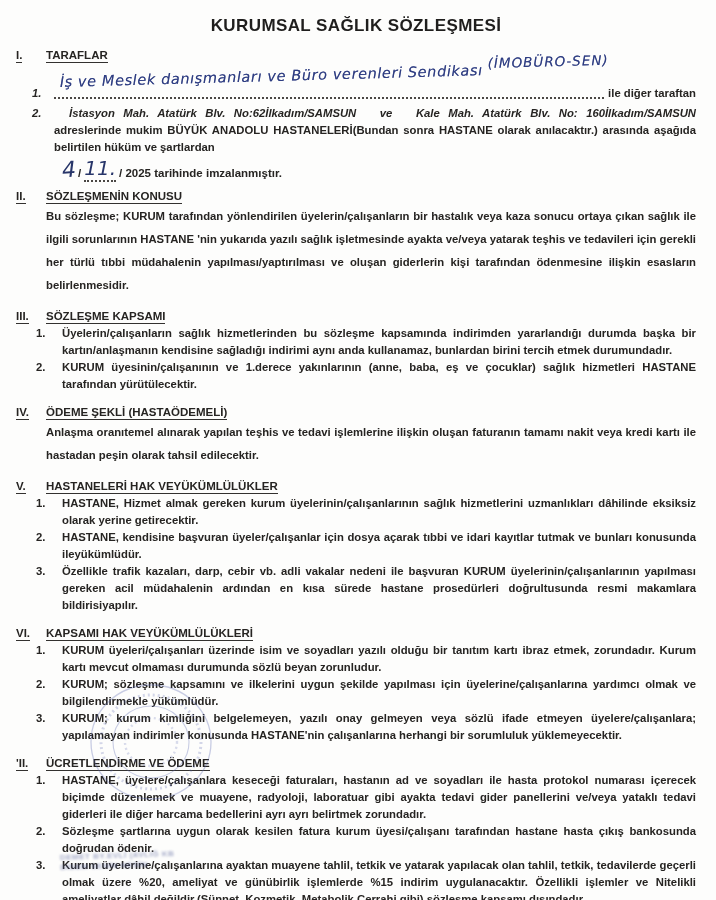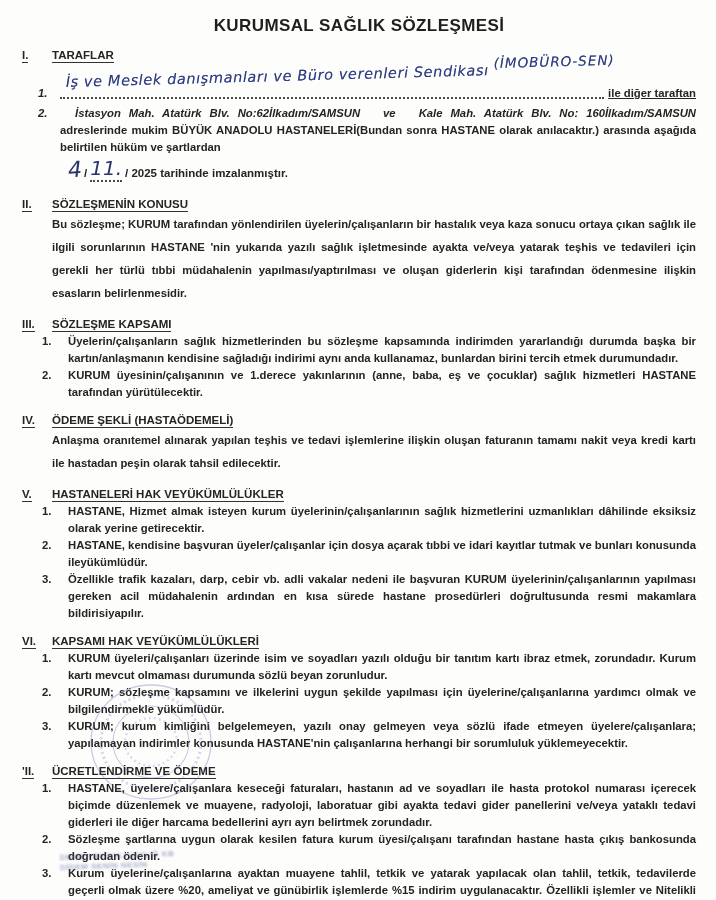--- a/index.html
+++ b/index.html
@@ -1,20 +1,20 @@
 <!DOCTYPE html>
 <html><head>
 <meta charset="utf-8">
 <style>
   * { margin:0; padding:0; box-sizing:border-box; }
   body { background:#e8e8e8; font-family:"Liberation Sans", sans-serif; }
   .page {
     position:relative; width:716px; height:900px; margin:0 auto;
     background:#fdfdfc; overflow:hidden;
-    padding:16px 20px 0 22px;
+    padding:16px 20px 0 16px;
     color:#262422;
   }
   .title {
     text-align:center; font-size:17px; font-weight:bold; letter-spacing:.4px;
     color:#1f1e1d; margin-bottom:6px;
   }
   .sec { margin-top:11px; }
   .sec-head { display:flex; font-size:11.5px; font-weight:bold; line-height:17px; }
   .sec-head .num { width:30px; flex:0 0 30px; }
   .sec-head .num > span, .sec-head .hd > span {
@@ -36,21 +36,21 @@
     position:relative;
   }
   .handwrite {
     position:absolute; left:6px; top:-9px; white-space:nowrap;
     font-family:"DejaVu Sans", sans-serif; font-style:italic; font-weight:normal;
     font-size:14.5px; letter-spacing:.6px; color:#2e3d82;
     transform:rotate(-1.6deg); transform-origin:left bottom;
     text-shadow:0 0 .5px rgba(46,61,130,.6);
   }
   .handwrite .paren { position:relative; top:-7px; font-size:13.5px; letter-spacing:1px; }
-  .suffix { flex:0 0 auto; padding-left:4px;text-decoration:underline; }
+  .suffix { flex:0 0 auto; padding-left:4px; }
   .addr { font-style:italic;margin-left:15px; }
   .dateline { margin-left:46px; margin-top:2px; font-size:11.5px; font-weight:bold;
     display:flex; align-items:baseline; height:24px; }
   .hd-day {
     font-family:"DejaVu Sans", sans-serif; font-style:italic; font-weight:normal;
     color:#273569; font-size:22px; line-height:20px; margin-right:2px;
     transform:rotate(-4deg); display:inline-block;
   }
   .hd-month {
     font-family:"DejaVu Sans", sans-serif; font-style:italic; font-weight:normal;
@@ -101,21 +101,21 @@
     </div>
 
     <div class="dateline">
       <span class="hd-day">4</span>
       <span>/</span>
       <span class="hd-month">11.</span>
       <span>/ 2025 tarihinde imzalanmıştır.</span>
     </div>
   </div>
 
-  <div class="sec" style="margin-top:14px;">
+  <div class="sec" style="margin-top:6px;">
     <div class="sec-head">
       <div class="num"><span>II.</span></div>
       <div class="hd"><span>SÖZLEŞMENİN KONUSU</span></div>
     </div>
     <div class="para">Bu sözleşme; KURUM tarafından yönlendirilen üyelerin/çalışanların bir hastalık veya kaza sonucu ortaya çıkan sağlık ile ilgili sorunlarının HASTANE 'nin yukarıda yazılı sağlık işletmesinde ayakta ve/veya yatarak teşhis ve tedavileri için gerekli her türlü tıbbi müdahalenin yapılması/yaptırılması ve oluşan giderlerin kişi tarafından ödenmesine ilişkin esasların belirlenmesidir.</div>
   </div>
 
   <div class="sec">
     <div class="sec-head">
       <div class="num"><span>III.</span></div>
@@ -139,21 +139,21 @@
     <div class="para">Anlaşma oranıtemel alınarak yapılan teşhis ve tedavi işlemlerine ilişkin oluşan faturanın tamamı nakit veya kredi kartı ile hastadan peşin olarak tahsil edilecektir.</div>
   </div>
 
   <div class="sec">
     <div class="sec-head">
       <div class="num"><span>V.</span></div>
       <div class="hd"><span>HASTANELERİ HAK VEYÜKÜMLÜLÜKLER</span></div>
     </div>
     <div class="item">
       <div class="no">1.</div>
-      <div class="txt">HASTANE, Hizmet almak isteyen kurum üyelerinin/çalışanlarının sağlık hizmetlerini uzmanlıkları dâhilinde eksiksiz olarak yerine getirecektir.</div>
+      <div class="txt">HASTANE, Hizmet almak gereken kurum üyelerinin/çalışanlarının sağlık hizmetlerini uzmanlıkları dâhilinde eksiksiz olarak yerine getirecektir.</div>
     </div>
     <div class="item">
       <div class="no">2.</div>
       <div class="txt">HASTANE, kendisine başvuran üyeler/çalışanlar için dosya açarak tıbbi ve idari kayıtlar tutmak ve bunları konusunda ileyükümlüdür.</div>
     </div>
     <div class="item">
       <div class="no">3.</div>
       <div class="txt">Özellikle trafik kazaları, darp, cebir vb. adli vakalar nedeni ile başvuran KURUM üyelerinin/çalışanlarının yapılması gereken acil müdahalenin ardından en kısa sürede hastane prosedürleri doğrultusunda resmi makamlara bildirisiyapılır.</div>
     </div>
   </div>

